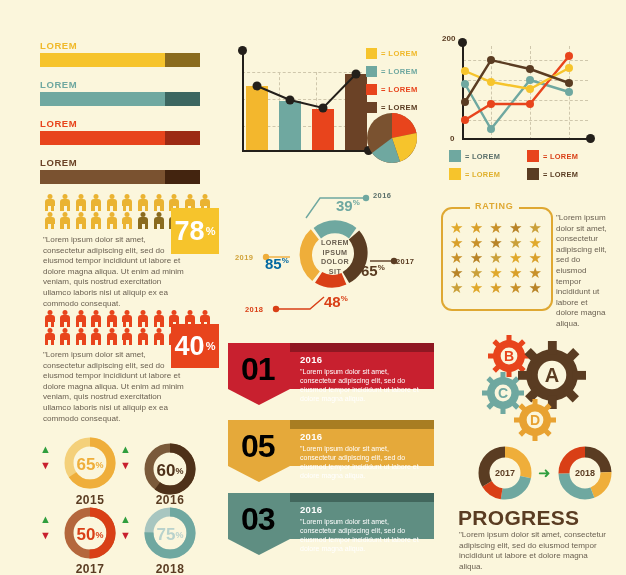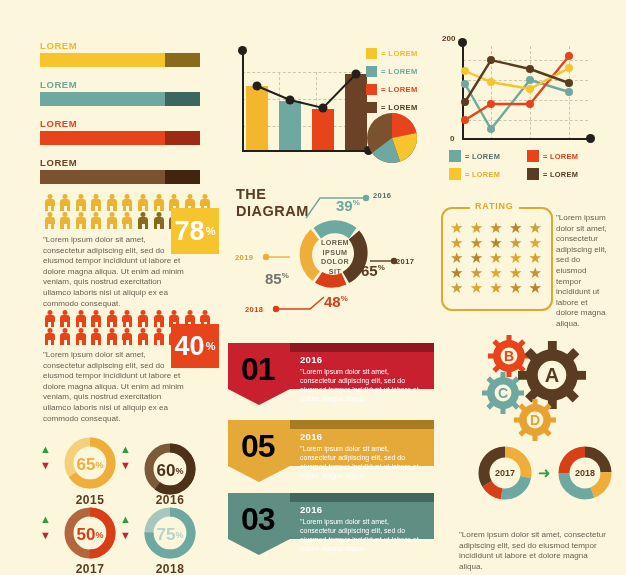--- a/index.html
+++ b/index.html
@@ -535,24 +535,20 @@
           </div>
         </div>
       <div class="pctbox" style="position:absolute;left:128px;top:14px;width:48px;height:44px;background:#e8441c;">
         <span class="big">40</span>
           <span class="sm">%</span>
       </div>
     </div>
     <div class="para" style="width:142px;margin-top:4px;">"Lorem ipsum dolor sit amet, consectetur adipiscing elit, sed do eiusmod tempor incididunt ut labore et dolore magna aliqua. Ut enim ad minim veniam, quis nostrud exercitation ullamco laboris nisi ut aliquip ex ea commodo consequat.</div>
   </div>
 
-  <div class="abs" style="left:236px;top:186px;">
-    <div class="hdr" style="font-size:14.5px;color:#5a3c22;line-height:17px;">THE</div>
-    <div class="hdr" style="font-size:14.5px;color:#5a3c22;line-height:17px;">DIAGRAM</div>
-  </div>
 
   <svg class="abs" style="left:288px;top:212px;" width="94" height="96">
 
     <path d="M 25.6 15.9 A 34 34 0 0 1 68.4 15.9 L 61.0 26.6 A 21 21 0 0 0 33.0 26.6 Z" fill="#6fa8a0"></path>
 
     <path d="M 71.2 18.4 A 34 34 0 0 1 61.2 71.0 L 54.6 59.9 A 21 21 0 0 0 60.8 27.4 Z" fill="#5a3c22"></path>
 
     <path d="M 58.4 72.4 A 34 34 0 0 1 27.0 70.8 L 34.2 59.9 A 21 21 0 0 0 53.5 60.9 Z" fill="#d93f16"></path>
 
     <path d="M 24.3 69.0 A 34 34 0 0 1 22.8 17.3 L 30.9 27.5 A 21 21 0 0 0 31.8 59.4 Z" fill="#efae3a"></path>
@@ -584,21 +580,21 @@
     <circle cx="4" cy="14" r="3.2" fill="#d93f16"></circle>
   </svg>
   <div class="dlabel abs" style="left:245px;top:305px;color:#d93f16;">2018</div>
   <div class="dpct abs" style="left:324px;top:293px;color:#d93f16;"><span class="n">48</span><span class="s">%</span></div>
 
   <svg class="abs" style="left:262px;top:250px;" width="32" height="14">
     <line x1="28" y1="7" x2="4" y2="7" stroke="#efae3a" stroke-width="1.4"></line>
     <circle cx="4" cy="7" r="3.2" fill="#efae3a"></circle>
   </svg>
   <div class="dlabel abs" style="left:235px;top:253px;color:#d1a33a;">2019</div>
-  <div class="dpct abs" style="left:265px;top:270px;color:#737373;text-align:right;"><span class="n">85</span><span class="s">%</span></div>
+  <div class="dpct abs" style="left:265px;top:255px;color:#0369a1;text-align:right;"><span class="n">85</span><span class="s">%</span></div>
 
   <div class="ratingbox" style="left:441px;top:207px;width:108px;height:100px;"></div>
   <div class="ratingtitle" style="left:470px;top:201px;">RATING</div>
   <div class="abs" style="left:450px;top:220px;width:92px;" id="stars-grid">
       <div class="starrow">
         <span class="star" style="color: rgb(224, 169, 44);">★</span>
         <span class="star" style="color: rgb(217, 160, 42);">★</span>
         <span class="star" style="color: rgb(200, 145, 42);">★</span>
         <span class="star" style="color: rgb(184, 132, 40);">★</span>
         <span class="star" style="color: rgb(202, 160, 58);">★</span>
@@ -768,20 +764,21 @@
   <div class="abs" style="left:538px;top:465px;font-size:15px;color:#2f9e3e;line-height:15px;">➜</div>
 
   <svg class="abs" style="left:558px;top:446px;" width="54" height="54">
     <circle cx="27" cy="27" r="21" fill="none" stroke="#5a3c22" stroke-width="11" stroke-dasharray="32 100" transform="rotate(-90 27 27)"></circle>
     <circle cx="27" cy="27" r="21" fill="none" stroke="#efae3a" stroke-width="11" stroke-dasharray="26 106" stroke-dashoffset="-32" transform="rotate(-90 27 27)"></circle>
     <circle cx="27" cy="27" r="21" fill="none" stroke="#6fa8a0" stroke-width="11" stroke-dasharray="40 92" stroke-dashoffset="-58" transform="rotate(-90 27 27)"></circle>
     <circle cx="27" cy="27" r="21" fill="none" stroke="#d93f16" stroke-width="11" stroke-dasharray="34 98" stroke-dashoffset="-98" transform="rotate(-90 27 27)"></circle>
   </svg>
   <div class="abs" style="left:558px;top:446px;width:54px;height:54px;display:flex;align-items:center;justify-content:center;font-size:9px;font-weight:bold;color:#5a3c22;">2018</div>
 
+  <div class="prgtitle abs" style="left:458px;top:506px;">PROGRESS</div>
   <div class="para abs" style="left:459px;top:530px;width:150px;">"Lorem ipsum dolor sit amet, consectetur adipiscing elit, sed do eiusmod tempor incididunt ut labore et dolore magna aliqua.</div>
 
   <div class="abs" style="left:63px;top:436px;">
     <svg width="54" height="54">
       <circle cx="27" cy="27" r="21" fill="none" stroke="#f4d07a" stroke-width="9"></circle>
       <circle cx="27" cy="27" r="21" fill="none" stroke="#efae3a" stroke-width="9" stroke-dasharray="86 132" transform="rotate(-90 27 27)"></circle>
     </svg>
     <div class="circpct" style="color:#efae3a;">
         <span class="n">65</span>
         <span class="s">%</span>

